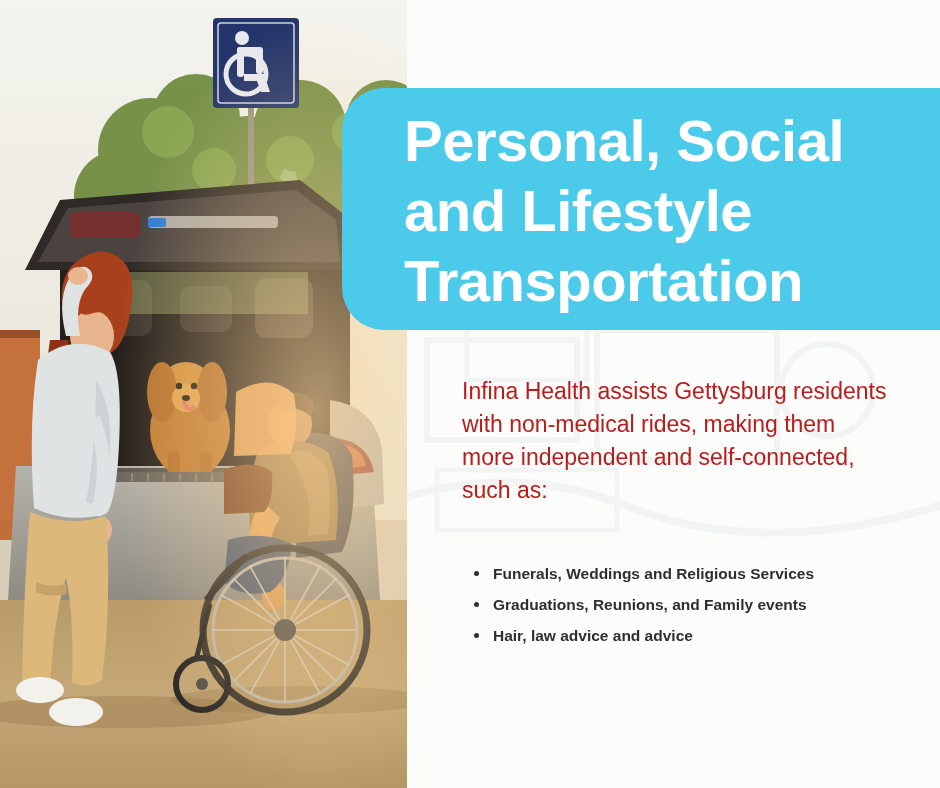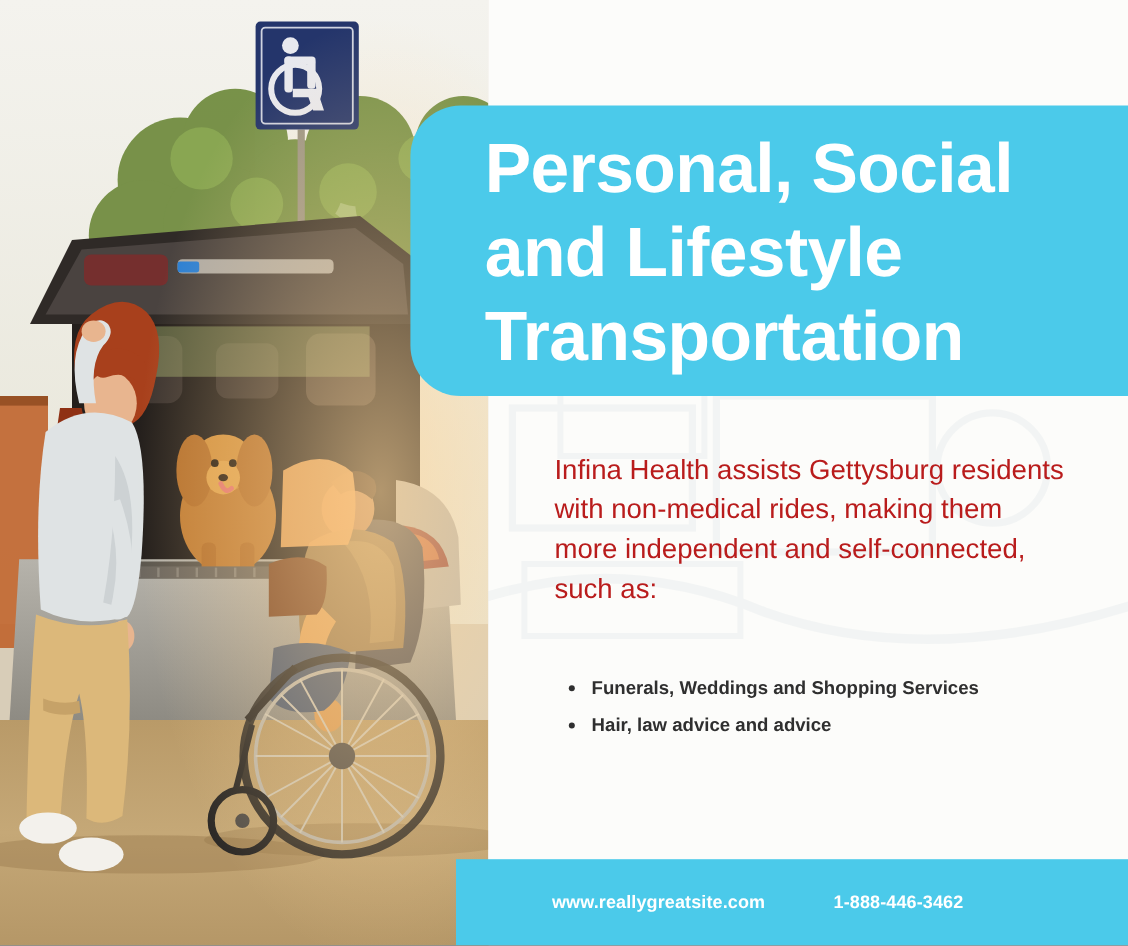--- a/index.html
+++ b/index.html
@@ -275,22 +275,19 @@
 
   <div class="headline-block">
     <h1 class="headline">Personal, Social
 and Lifestyle
 Transportation</h1>
   </div>
 
   <p class="body-copy">Infina Health assists Gettysburg residents with non-medical rides, making them more independent and self-connected, such as:</p>
 
   <ul class="bullets">
-    <li>Funerals, Weddings and Shopping Services</li>
+    <li>Funerals, Weddings and Religious Services</li>
+    <li>Graduations, Reunions, and Family events</li>
     <li>Hair, law advice and advice</li>
   </ul>
 
-  <div class="footer">
-    <span class="site">www.reallygreatsite.com</span>
-    <span class="phone">1-888-446-3462</span>
-  </div>
 
 </div>
 
 </body></html>

